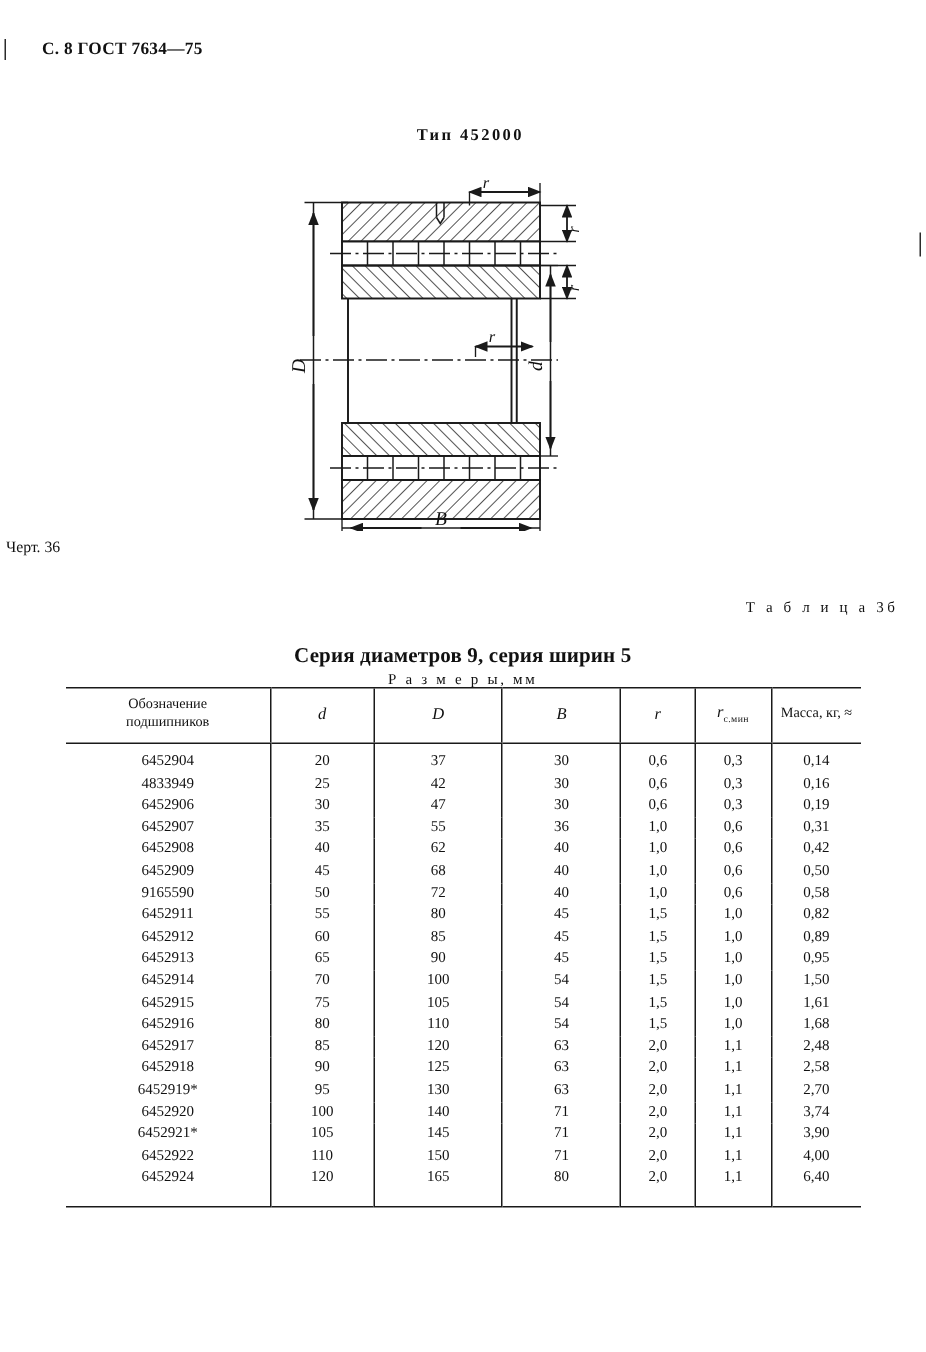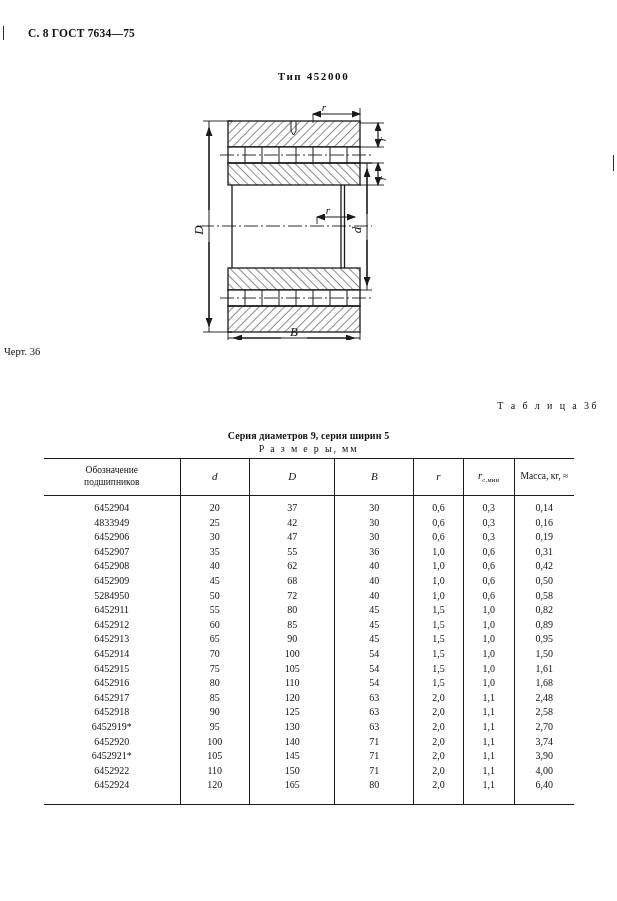--- a/index.html
+++ b/index.html
@@ -43,21 +43,21 @@
     top: 155px;
     width: 1px;
     height: 16px;
     background: #2b2b2b;
   }
 
   
   #figure-block {
     position: absolute;
     left: 0;
-    top: 70px;
+    top: 84px;
     width: 617px;
   }
   #figure-title {
     text-align: center;
     font-size: 11px;
     font-weight: bold;
     letter-spacing: 1.6px;
     margin-left: 10px;
   }
   #drawing-wrap {
@@ -82,21 +82,21 @@
     white-space: nowrap;
   }
   #table-caption {
     position: absolute;
     left: 0;
     top: 430px;
     width: 617px;
     text-align: center;
   }
   #table-caption .series-line {
-    font-size: 10px;
+    font-size: 14px;
     font-weight: bold;
     letter-spacing: 0.1px;
   }
   #table-caption .dims-line {
     font-size: 10px;
     letter-spacing: 1.8px;
     margin-top: 2px;
   }
 
   #data-table {
@@ -381,21 +381,21 @@
       <tr>
         <td class="col-desig">6452909</td>
         <td class="col-d vsep">45</td>
         <td class="col-D vsep">68</td>
         <td class="col-B vsep">40</td>
         <td class="col-r vsep">1,0</td>
         <td class="col-rc vsep">0,6</td>
         <td class="col-mass vsep">0,50</td>
       </tr>
       <tr>
-        <td class="col-desig">5284950</td>
+        <td class="col-desig">9165590</td>
         <td class="col-d vsep">50</td>
         <td class="col-D vsep">72</td>
         <td class="col-B vsep">40</td>
         <td class="col-r vsep">1,0</td>
         <td class="col-rc vsep">0,6</td>
         <td class="col-mass vsep">0,58</td>
       </tr>
       <tr>
         <td class="col-desig">6452911</td>
         <td class="col-d vsep">55</td>

